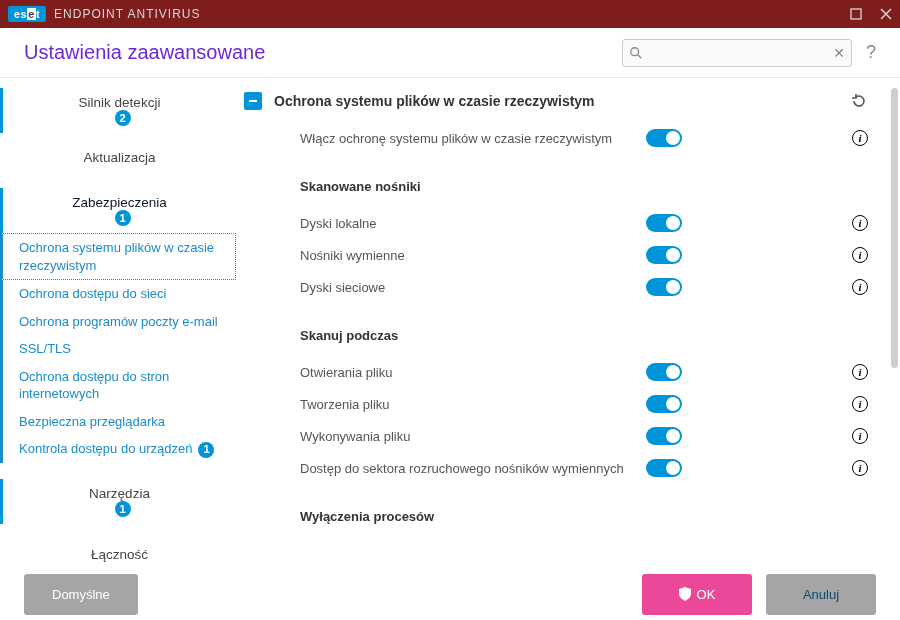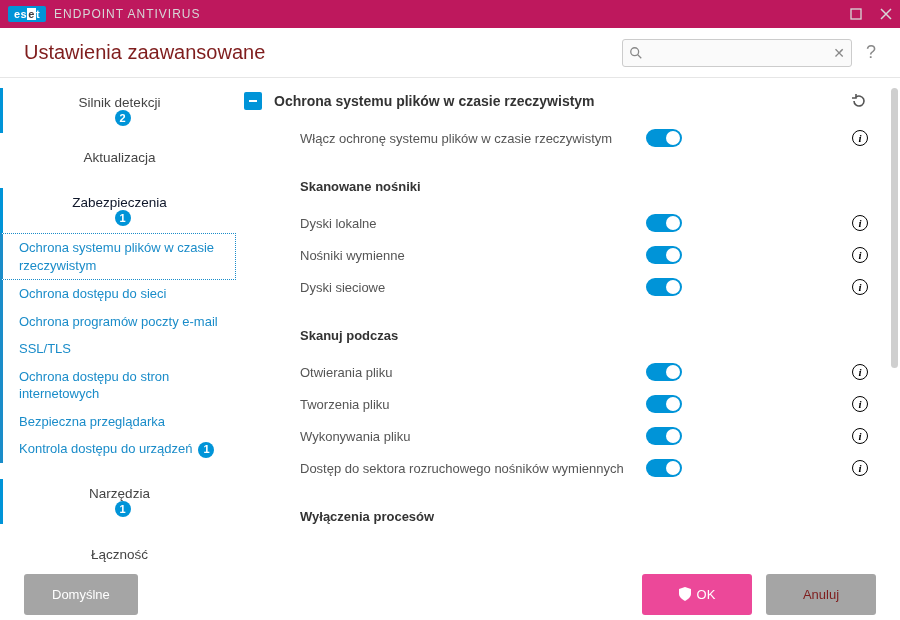--- a/index.html
+++ b/index.html
@@ -1,24 +1,24 @@
 <!DOCTYPE html>
 <html><head>
 <meta charset="utf-8">
 <style>
   * { box-sizing: border-box; margin: 0; padding: 0; }
   html, body { width: 900px; height: 620px; font-family: "Segoe UI", Arial, sans-serif; font-size: 13px; color: #333; background: #fff; overflow: hidden; }
-  .titlebar { height: 28px; background: #be185d; color: #fff; display: flex; align-items: center; padding: 0 8px; }
+  .titlebar { height: 28px; background: #7f1d1d; color: #fff; display: flex; align-items: center; padding: 0 8px; }
   .logo-badge { background: #0094d8; color: #fff; font-weight: bold; font-size: 11px; padding: 2px 6px; border-radius: 2px; letter-spacing: 0.5px; }
   .logo-badge .inv { color: #414042; background: #fff; padding: 0 1px; }
   .app-title { margin-left: 8px; font-size: 12px; letter-spacing: 1px; color: #d7d7d7; }
   .win-controls { margin-left: auto; display: flex; gap: 18px; color: #d7d7d7; font-size: 14px; }
   .win-controls span { cursor: pointer; }
   .header { height: 50px; display: flex; align-items: center; padding: 0 24px; border-bottom: 1px solid #e6e6e6; }
-  .page-title { font-size: 20px; color: #7f1d1d; font-weight: 400; }
+  .page-title { font-size: 20px; color: #6d28d9; font-weight: 400; }
   .search-wrap { margin-left: auto; position: relative; }
   .search-input { width: 230px; height: 28px; border: 1px solid #ccc; border-radius: 3px; padding: 0 28px; font-size: 13px; background: #fafafa; }
   .search-icon { position: absolute; left: 7px; top: 50%; transform: translateY(-50%); color: #888; width: 14px; height: 14px; }
   .search-clear { position: absolute; right: 7px; top: 50%; transform: translateY(-50%); color: #888; cursor: pointer; font-size: 14px; }
   .help-icon { margin-left: 14px; color: #888; font-size: 18px; cursor: pointer; }
   .body { display: flex; height: calc(620px - 28px - 50px - 52px); }
   .sidebar { width: 236px; padding: 10px 0 10px 0; overflow-y: auto; }
   .sb-item { display: flex; align-items: center; padding: 7px 16px 7px 16px; color: #444; cursor: pointer; border-left: 3px solid transparent; font-size: 13.5px; }
   .sb-item.top { font-weight: 400; flex-direction: column; }
   .sb-item.active-top { border-left-color: #0094d8; }
@@ -40,21 +40,21 @@
   .toggle { width: 36px; height: 18px; background: #0094d8; border-radius: 10px; position: relative; cursor: pointer; flex-shrink: 0; }
   .toggle::after { content: ""; position: absolute; width: 14px; height: 14px; background: #fff; border-radius: 50%; top: 2px; right: 2px; }
   .info-btn { width: 16px; height: 16px; margin-left: 170px; color: #000; cursor: pointer; flex-shrink: 0; display: inline-flex; align-items: center; justify-content: center; border: 1.5px solid #000; border-radius: 50%; font-size: 11px; font-weight: bold; font-style: italic; font-family: Georgia, serif; }
   .content-inner { padding-left: 8px; }
   .rows-indent { padding-left: 32px; }
   .scrollbar-fake { position: absolute; right: 2px; top: 10px; width: 7px; height: 280px; background: #cfcfcf; border-radius: 4px; }
   .footer { height: 52px; display: flex; align-items: center; padding: 0 24px; gap: 14px; }
   .btn { height: 41px; padding: 0 28px; border-radius: 3px; border: none; cursor: pointer; font-size: 13px; display: inline-flex; align-items: center; gap: 6px; }
   .btn-default { background: #a5a5a5; color: #fff; }
   .btn-ok { background: #ec4899; color: #fff; min-width: 110px; justify-content: center; }
-  .btn-cancel { background: #a5a5a5; color: #7f1d1d; min-width: 110px; justify-content: center; text-align: center; }
+  .btn-cancel { background: #a5a5a5; color: #0c4a6e; min-width: 110px; justify-content: center; text-align: center; }
   .footer .spacer { flex: 1; }
   .shield-icon { width: 12px; height: 14px; }
   svg { display: block; }
 </style>
 </head>
 <body>
 
 <div class="titlebar">
   <span class="logo-badge">es<span class="inv">e</span>t</span>
   <span class="app-title">ENDPOINT ANTIVIRUS</span>

